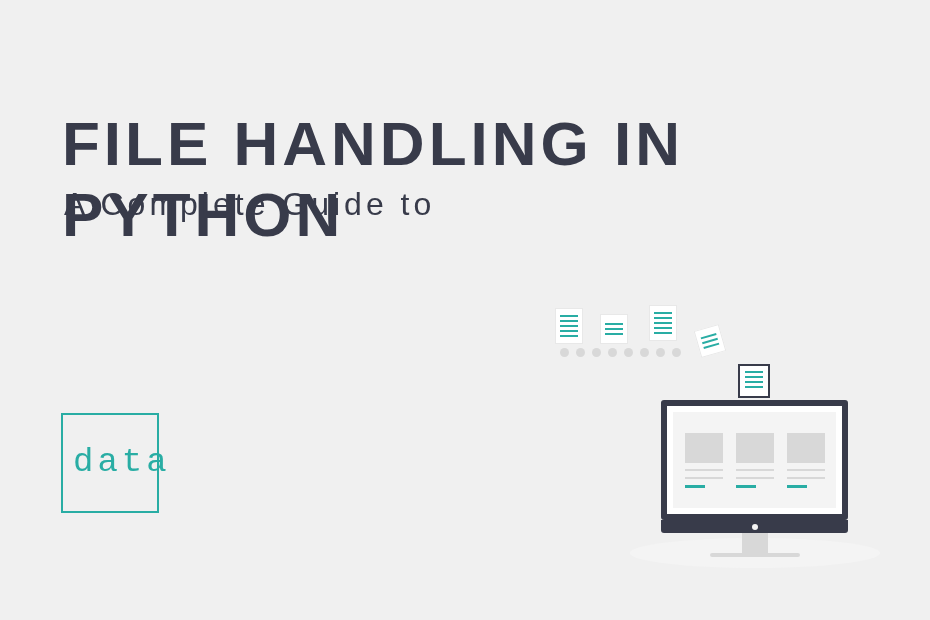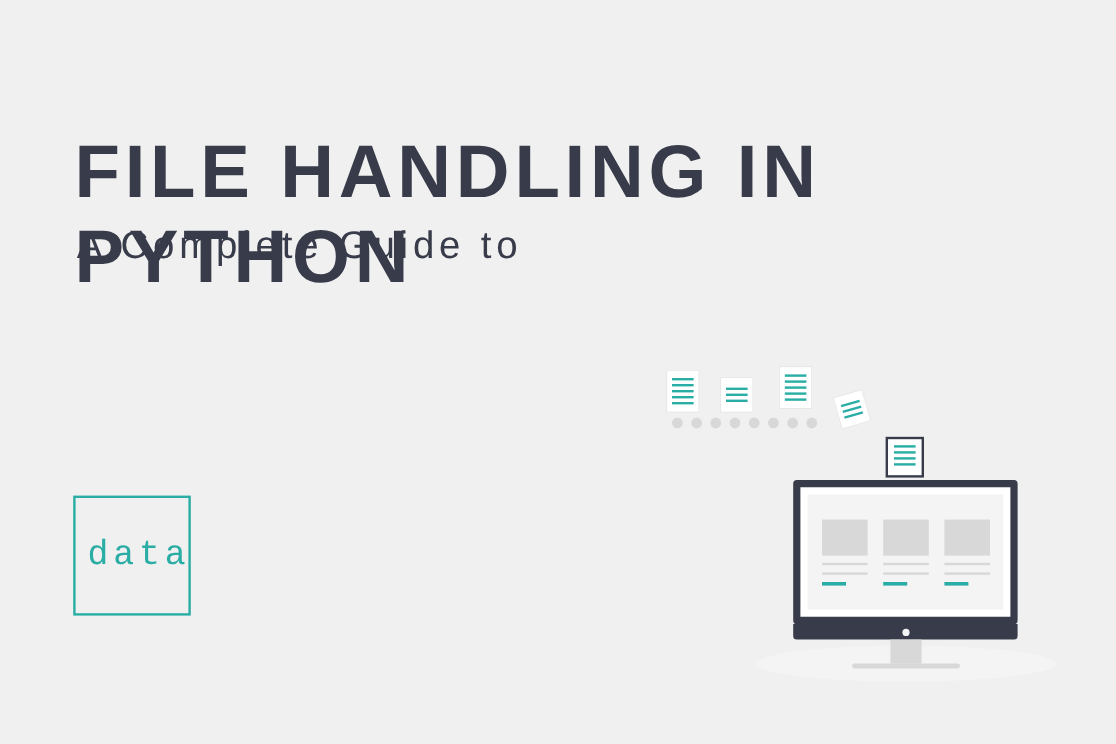--- a/index.html
+++ b/index.html
@@ -42,21 +42,21 @@
       left: 61px;
       top: 413px;
       width: 98px;
       height: 100px;
       border: 2px solid #29ada4;
       display: flex;
       flex-direction: column;
       justify-content: center;
       padding-left: 10px;
       font-family: 'Courier New', monospace;
-      font-size: 29px;
+      font-size: 34px;
       letter-spacing: 4px;
       line-height: 1.1;
     }
     .logo .line1 { color: #29ada4; }
     .logo .line2 { color: #29ada4; }
     .logo .line2 .io { color: #9a9a9a; }
     
     
     .illustration {
       position: absolute;

